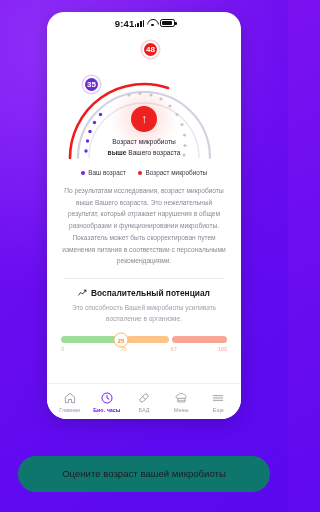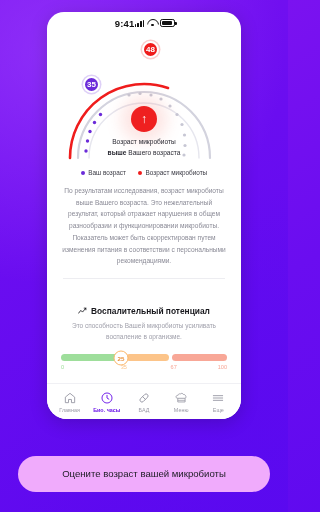--- a/index.html
+++ b/index.html
@@ -54,21 +54,21 @@
   .center-txt b{font-weight:700;}
 
   .legend{display:flex;justify-content:center;gap:12px;margin-top:3px;}
   .legend-item{display:flex;align-items:center;gap:3.5px;font-size:6.4px;color:#3a3a44;}
   .dot{width:4px;height:4px;border-radius:50%;}
 
   .para{margin:9px 14px 0;text-align:center;font-size:6.6px;line-height:1.78;color:#8a8a96;}
 
   .divider{height:1px;background:#ededf1;margin:11px 16px 0;}
 
-  .sec-head{display:flex;align-items:center;justify-content:center;gap:4px;margin-top:27px;}
+  .sec-head{display:flex;align-items:center;justify-content:center;gap:4px;margin-top:9px;}
   .sec-head .t{font-size:8.4px;font-weight:700;color:#17171c;}
   .sec-sub{margin:4px 20px 0;text-align:center;font-size:6.5px;line-height:1.7;color:#a0a0ab;}
 
   .bar-row{display:flex;gap:3px;margin:12px 14px 0;align-items:center;position:relative;}
   .seg{height:7px;border-radius:4px;}
   .seg-g{flex:0 0 62px;background:#9ede9b;}
   .seg-o{flex:1;background:#fcc489;}
   .seg-s{flex:0 0 55px;background:#f8a797;}
   .marker{position:absolute;left:60px;top:50%;transform:translate(-50%,-50%);
     width:15px;height:15px;border-radius:50%;background:#fff;border:1.6px solid #fbb76a;
@@ -78,21 +78,21 @@
 
   
   .nav{position:absolute;left:0;right:0;bottom:0;height:36px;background:#fff;
     border-top:1px solid #f0f0f4;display:flex;align-items:center;justify-content:space-around;padding:0 4px;}
   .nav-item{display:flex;flex-direction:column;align-items:center;gap:2px;width:36px;}
   .nav-lbl{font-size:5.4px;color:#9a9aa6;}
   .nav-item.active .nav-lbl{color:#6a14e8;font-weight:700;}
   .ico{width:14px;height:14px;display:block;}
 
   .caption{
-    position:absolute;left:18px;right:18px;bottom:20px;background:#f0abfc;border-radius:19px;
+    position:absolute;left:18px;right:18px;bottom:20px;background:#0f766e;border-radius:19px;
     padding:11px 10px;text-align:center;font-size:9.6px;line-height:1.45;color:#1b1b22;
   }
 </style>
 </head>
 <body>
 
 <div class="bg-glow"></div>
 
 <div class="phone">
 

